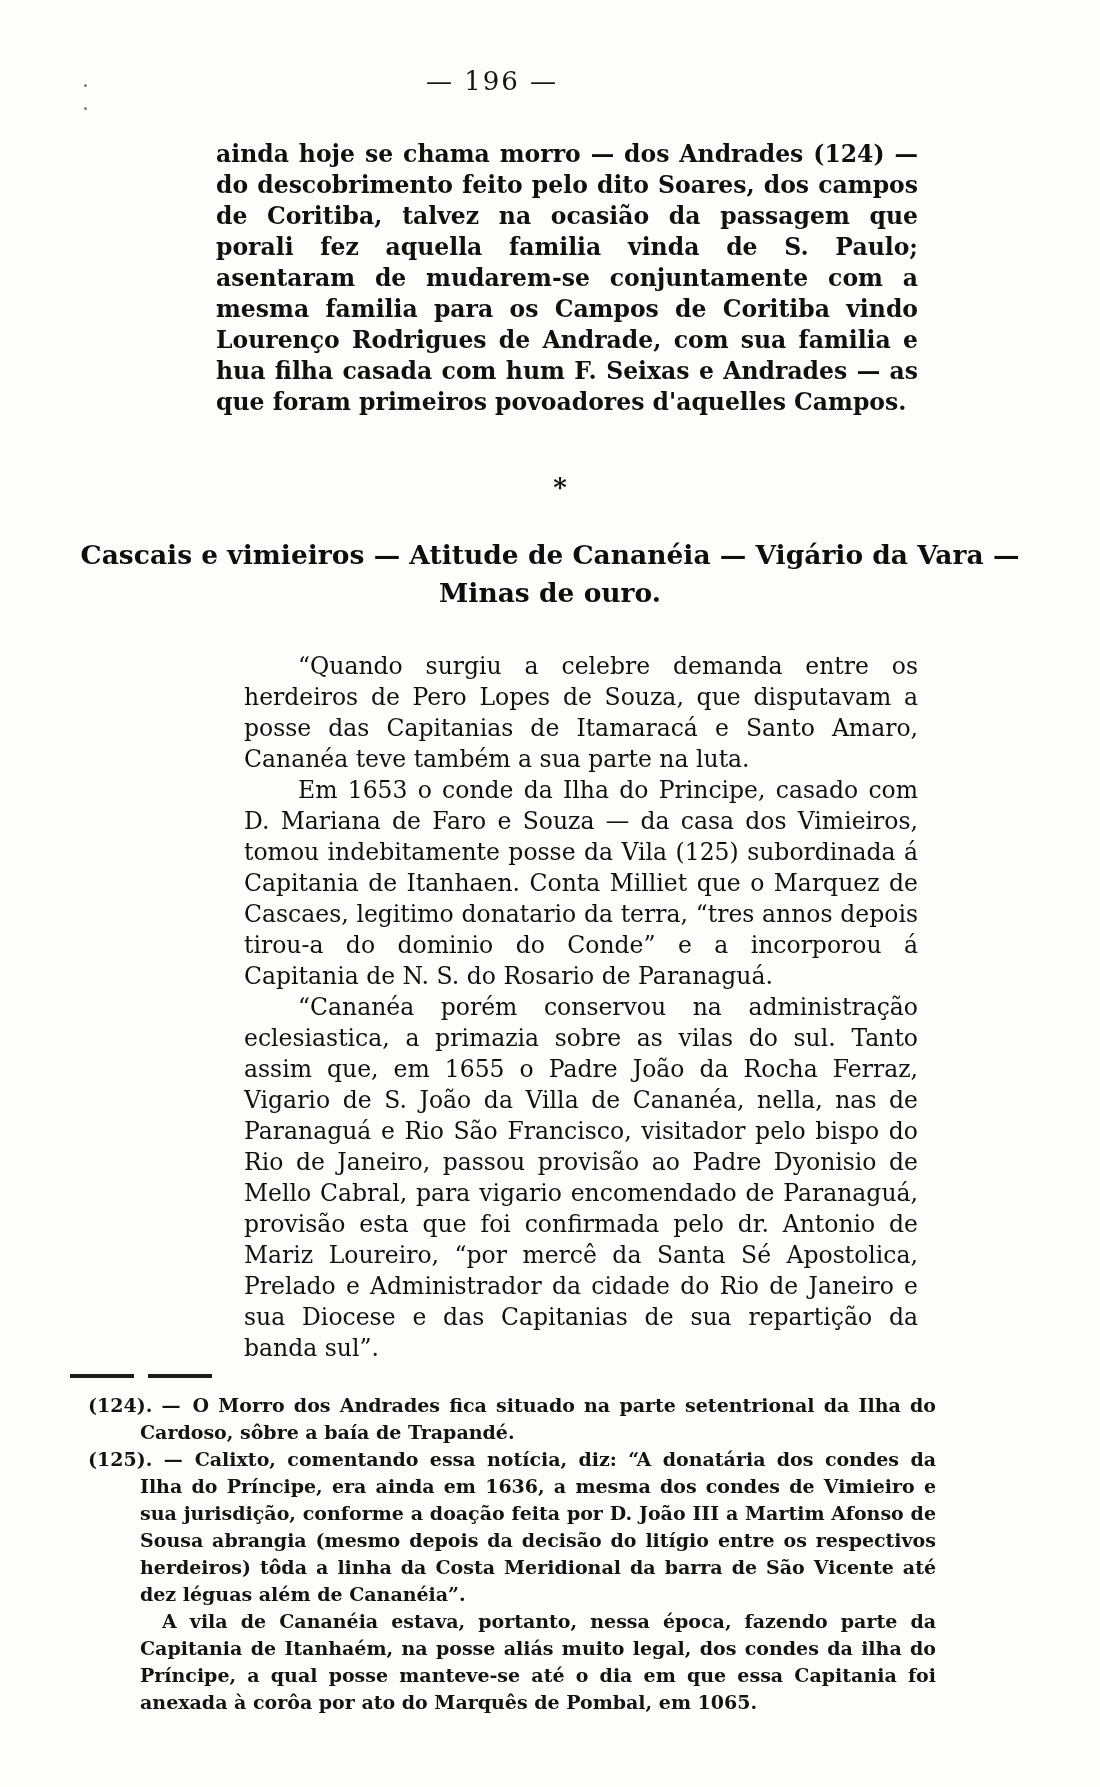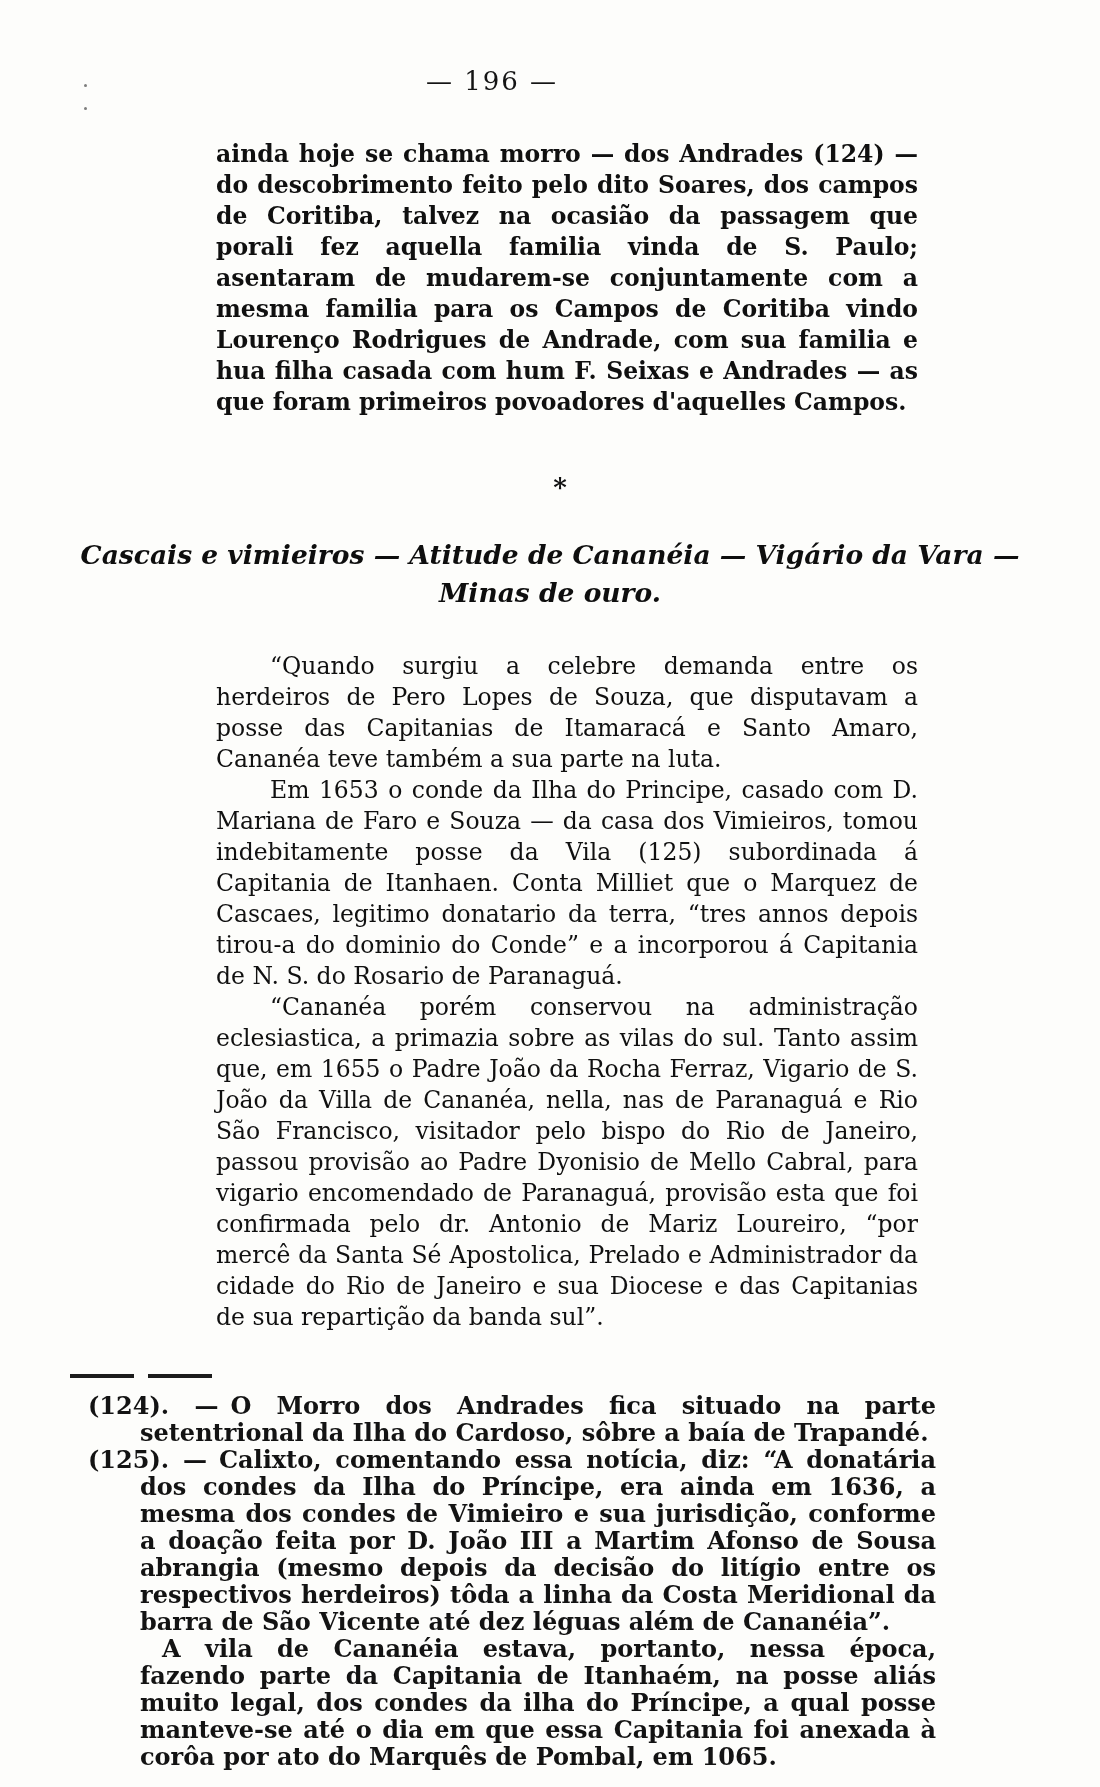--- a/index.html
+++ b/index.html
@@ -78,46 +78,46 @@
     position: absolute;
     top: 536px;
     left: 75px;
     width: 950px;
     margin: 0;
     font-size: 26.5px;
     line-height: 38px;
     font-weight: bold;
     text-align: center;
     color: #0e0e0e;
-    font-style: italic;
   }
   .section-paragraphs {
     position: absolute;
     top: 651px;
     left: 216px;
     width: 702px;
   }
   .section-paragraphs p {
     text-indent: 54px;
+    margin-left: 28px;
   }
   
   .footnote-rule {
     position: absolute;
     top: 1374px;
     left: 70px;
     width: 146px;
     height: 4px;
     background: repeating-linear-gradient(90deg, #1c1c1c 0 64px, transparent 64px 78px);
   }
   .footnotes {
     position: absolute;
     top: 1392px;
     left: 88px;
     width: 848px;
-    font-size: 24px;
+    font-size: 19px;
     font-weight: bold;
     line-height: 27px;
     color: #131313;
   }
   .footnote {
     padding-left: 52px;
     text-align: justify;
   }
   .footnote p {
     margin: 0;

